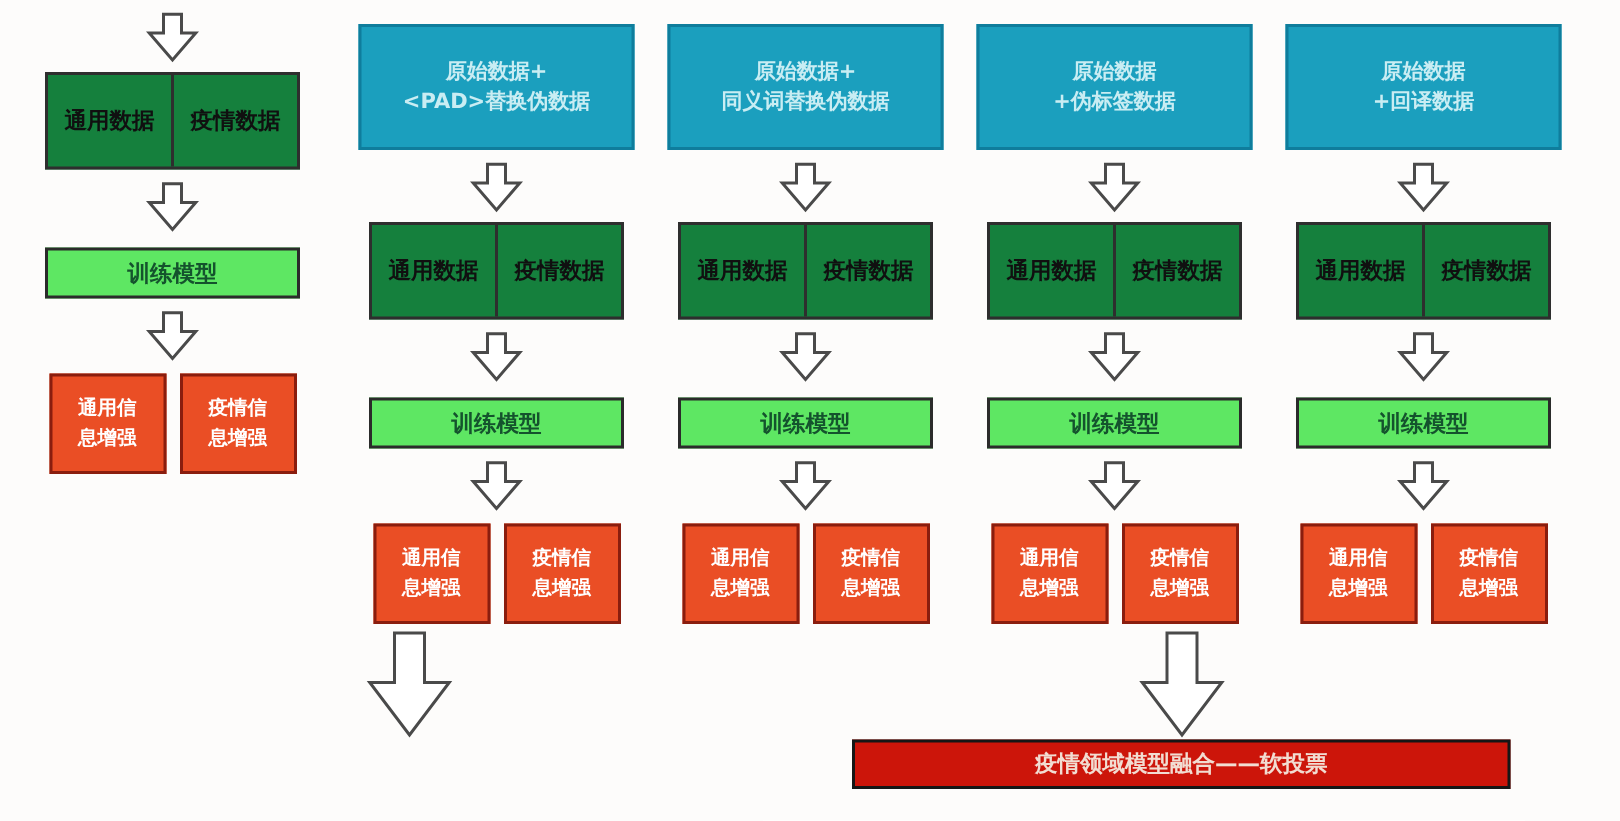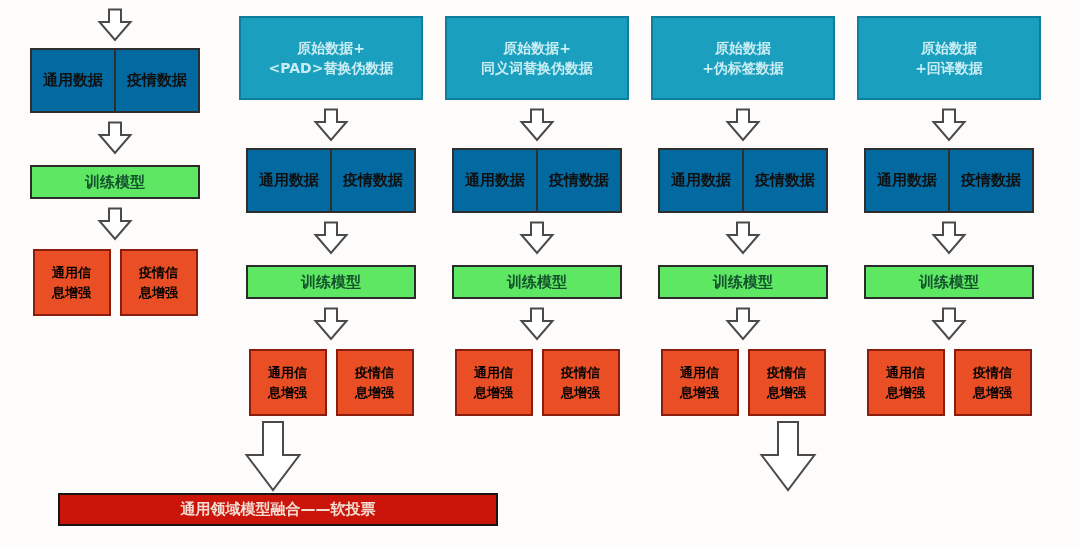--- a/index.html
+++ b/index.html
@@ -27,42 +27,42 @@
     display:flex;align-items:center;justify-content:center;
   }
   .source-box span{
     color:#c9edf3;font-size:14px;font-weight:bold;
     text-align:center;white-space:pre-line;line-height:1.45;
   }
 
   .arrow-sm{margin-top:8px;display:block;}
   .split-box{
     margin-top:6px;width:170px;height:65px;box-sizing:border-box;
-    background:#0369a1;border:2px solid #2e2e2e;
+    background:#15803d;border:2px solid #2e2e2e;
     display:flex;
   }
   .split-box .cell{
     flex:1;display:flex;align-items:center;justify-content:center;
     color:#101010;font-size:15px;font-weight:bold;
   }
   .split-box .cell.left{border-right:2px solid #2e2e2e;}
 
   .train-box{
     margin-top:10px;width:170px;height:34px;box-sizing:border-box;
     background:#5ee763;border:2px solid #2b2b2b;
     display:flex;align-items:center;justify-content:center;
     color:#14532d;font-size:15px;font-weight:bold;
   }
 
   .boost-row{margin-top:8px;display:flex;gap:9px;}
   .boost{
     width:78px;height:67px;box-sizing:border-box;
     background:#ea4e25;border:2px solid #8a1d0e;
     display:flex;align-items:center;justify-content:center;
-    color:#000000;font-size:13px;font-weight:bold;
+    color:#ffffff;font-size:13px;font-weight:bold;
     text-align:center;white-space:pre-line;line-height:1.5;
   }
 
   .big-arrow{position:absolute;top:420px;}
   .big-arrow.left{left:244px;}
   .big-arrow.right{left:759px;}
 
   .fusion-bar{
     position:absolute;top:493px;height:33px;box-sizing:border-box;
     background:#cc150a;border:2px solid #161616;
@@ -213,14 +213,14 @@
 
   </div>
 
   <svg class="big-arrow left" width="58" height="72" viewBox="0 0 58 72">
       <path class="arrow-path" d="M19 2 H39 V35 H55.5 L29 70 L2.5 35 H19 Z"></path>
     </svg>
   <svg class="big-arrow right" width="58" height="72" viewBox="0 0 58 72">
       <path class="arrow-path" d="M19 2 H39 V35 H55.5 L29 70 L2.5 35 H19 Z"></path>
     </svg>
 
-  <div class="fusion-bar general">通用领域模型融合——软投票</div>
+  <div class="fusion-bar epidemic">疫情领域模型融合——软投票</div>
 </div>
 
 </body></html>

